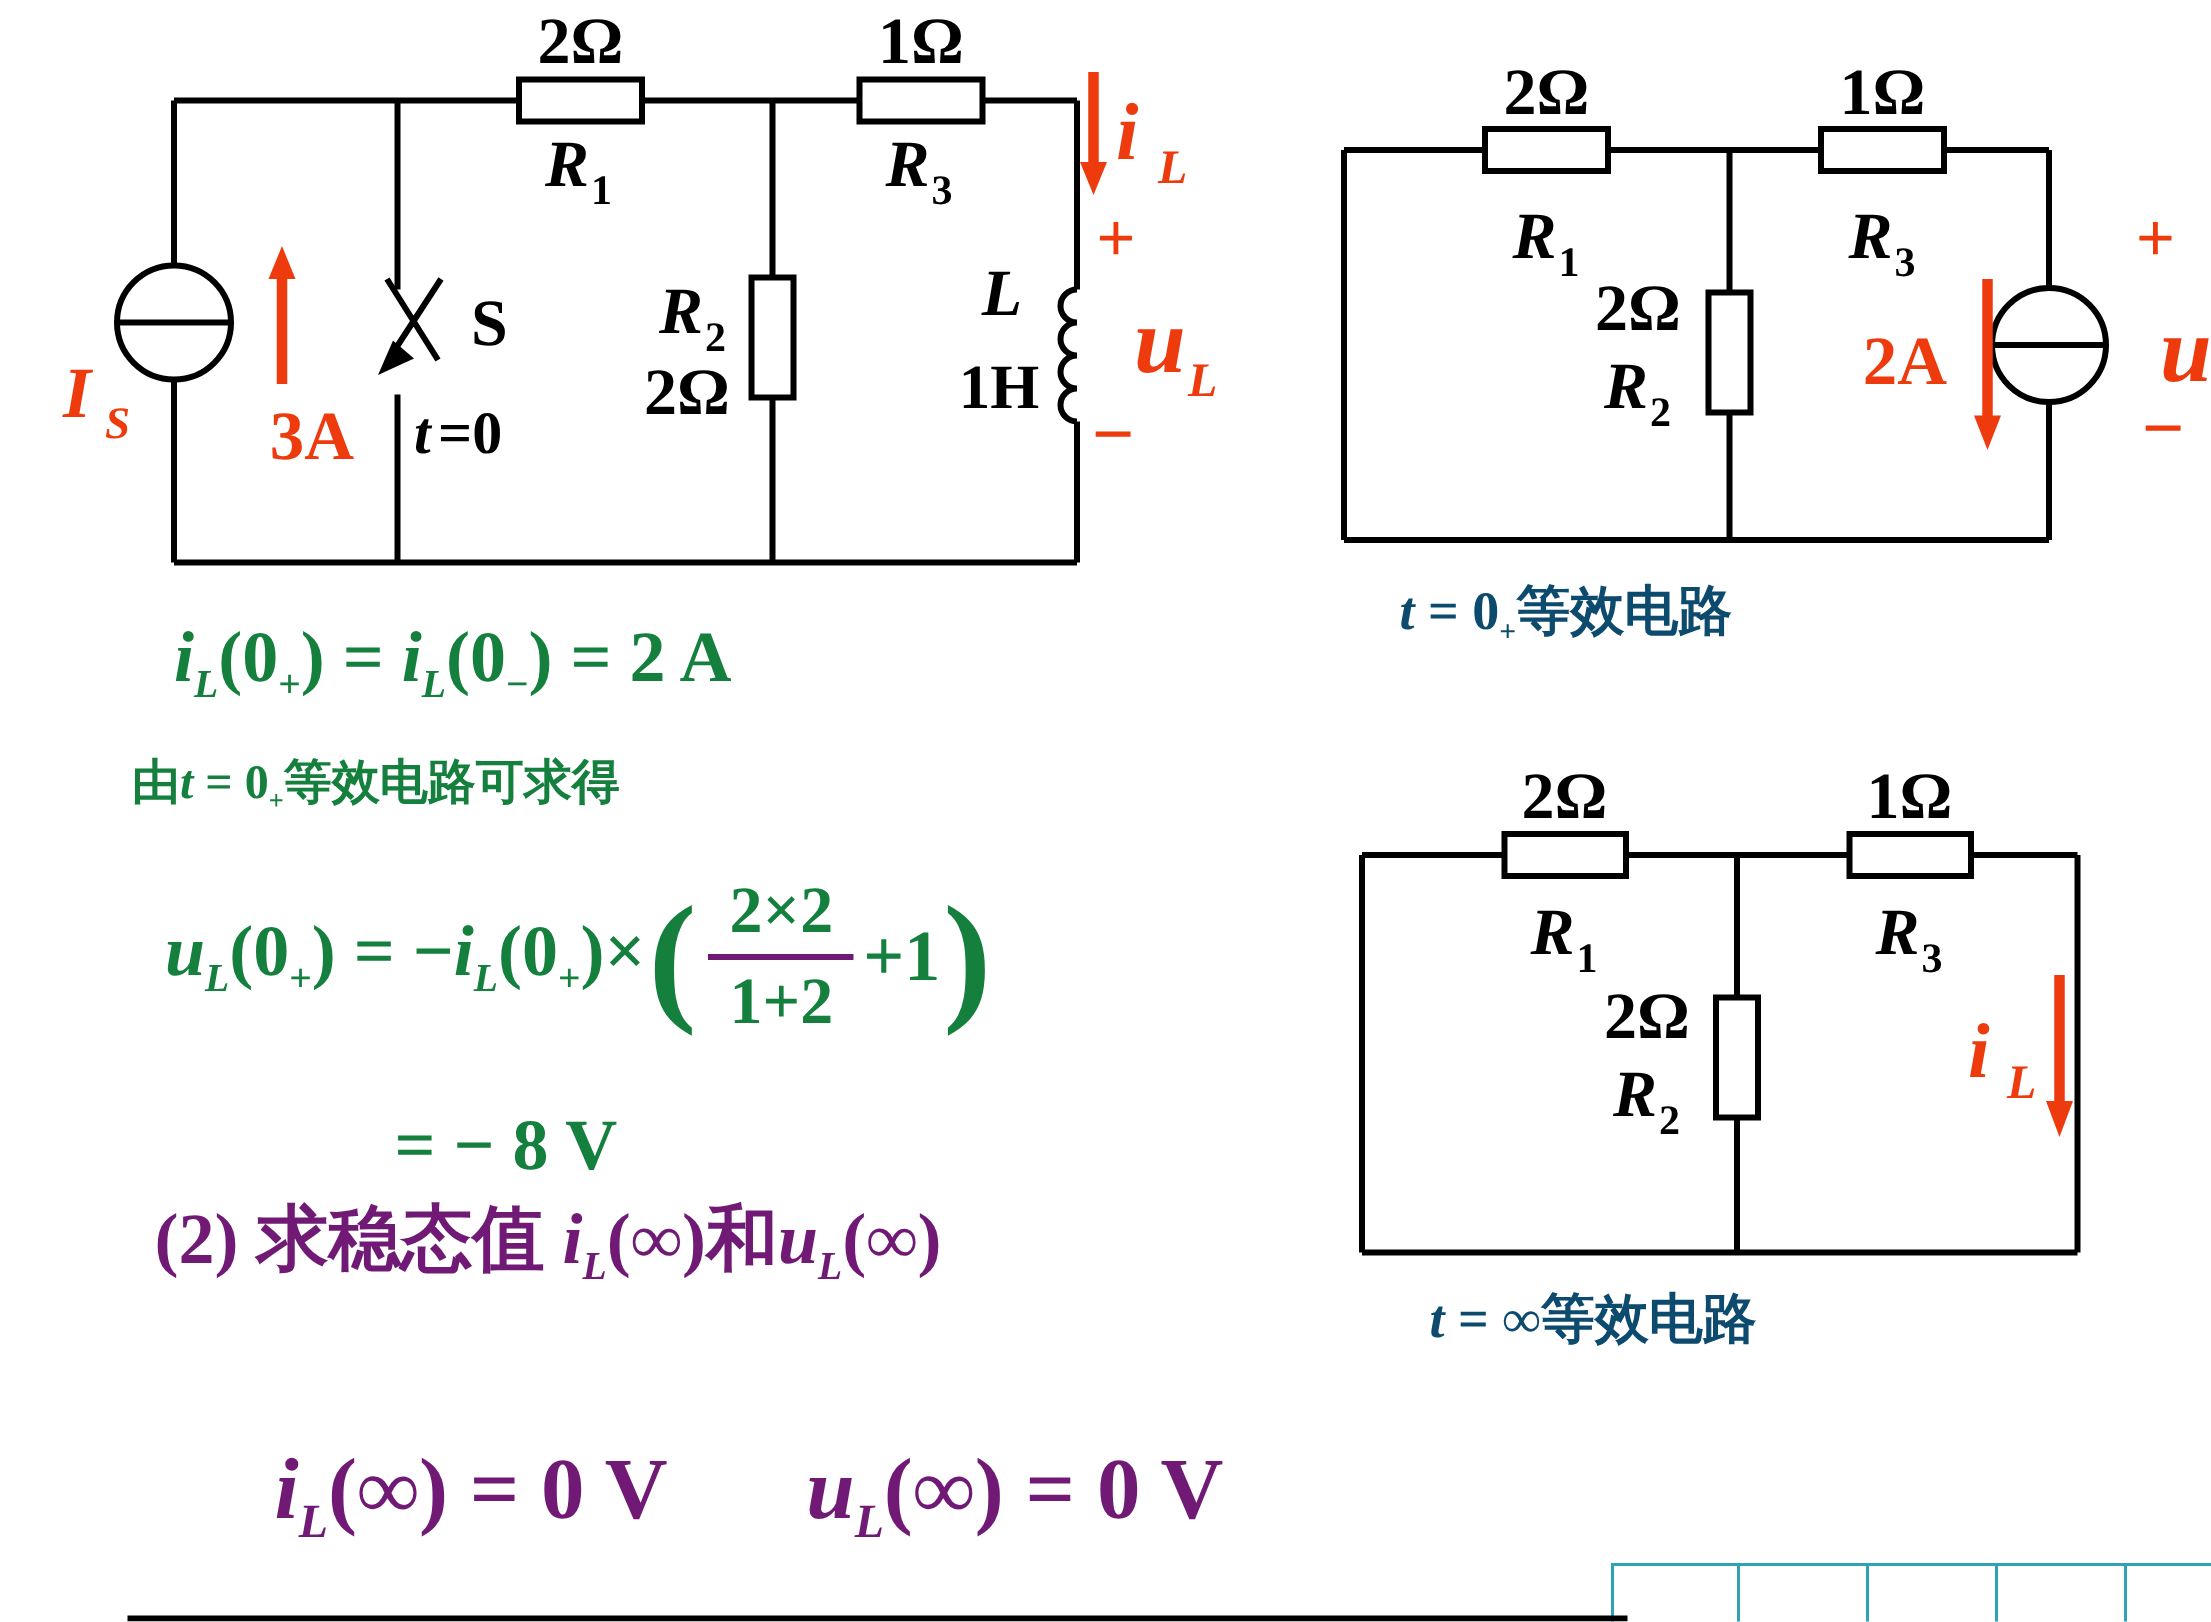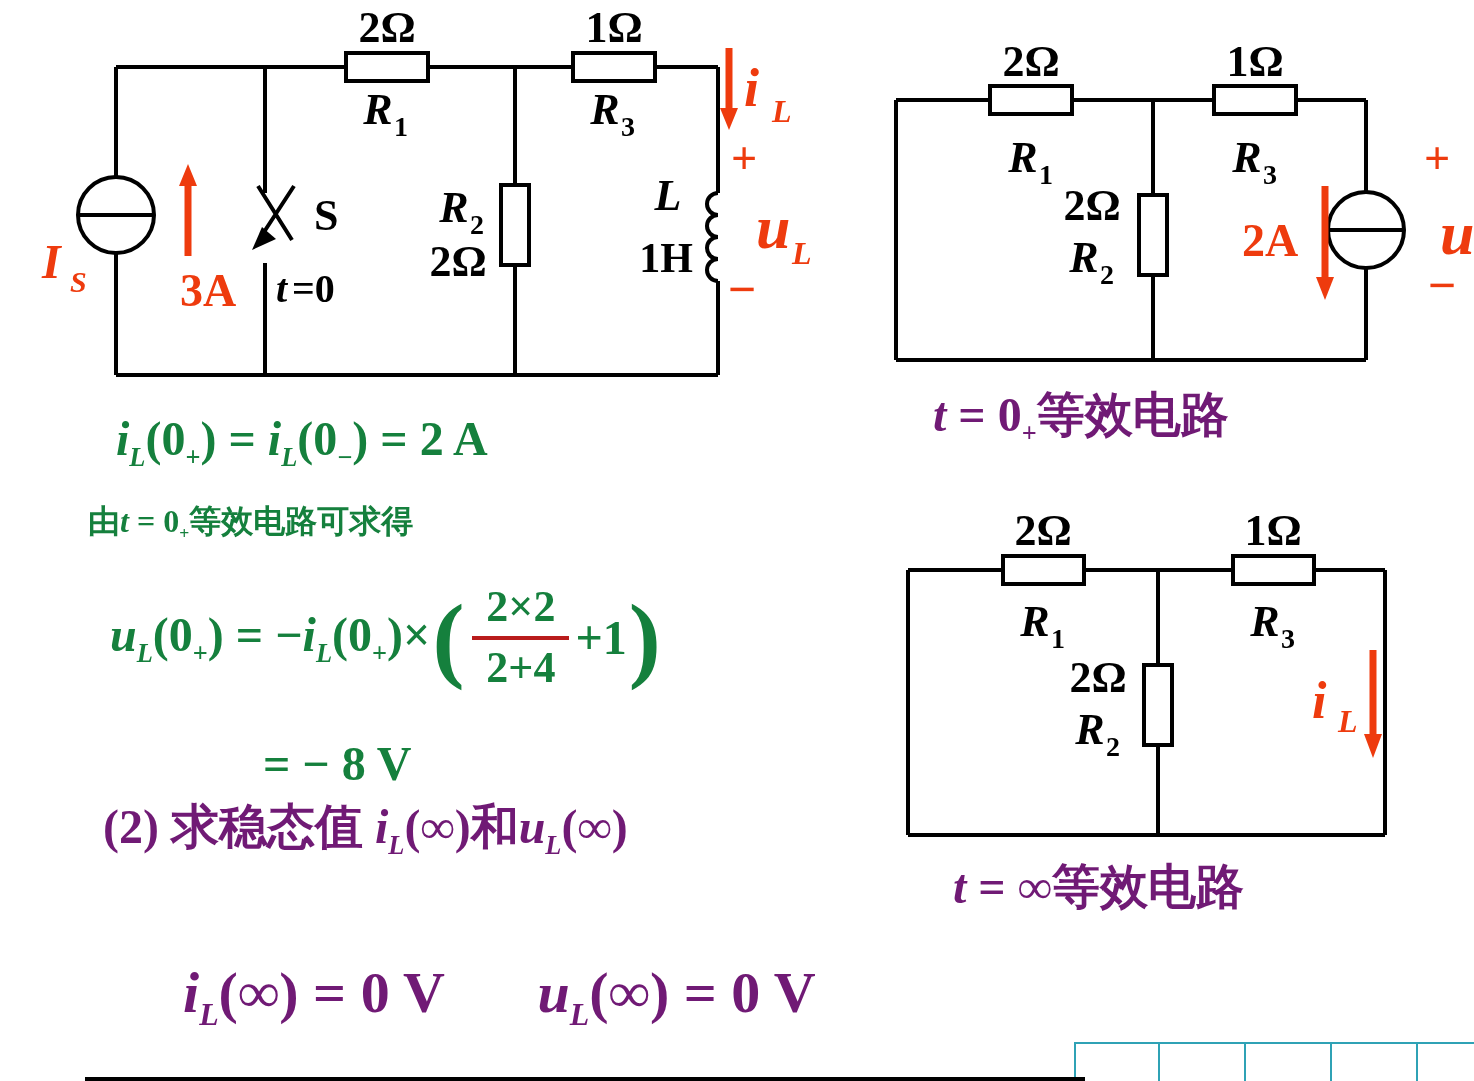--- a/index.html
+++ b/index.html
@@ -18,25 +18,25 @@
   .red-arrow { stroke:#ee3b0e; stroke-width:7; fill:none; }
   .red-fill { fill:#ee3b0e; }
 
   
   .eq { position:absolute; font-weight:bold; font-size:48px; color:#15803d;
         white-space:nowrap; line-height:1.2; }
   .eq sub, .caption sub { font-size:55%; font-weight:bold; }
   .it { font-style:italic; }
   .cjk { font-style:normal; }
   .blue { color:#701a75; }
-  .caption { position:absolute; font-weight:bold; font-size:48px; white-space:nowrap; color:#701a75; }
+  .caption { position:absolute; font-weight:bold; font-size:36px; white-space:nowrap; color:#0c4a6e; }
   .eq-flex { display:flex; align-items:center;text-align:center; }
   .frac { display:inline-flex; flex-direction:column; align-items:center;
           font-size:44px; line-height:1.15; margin:0 6px; }
-  .frac .num { border-bottom:4px solid #b91c1c; padding:0 14px 3px; }
+  .frac .num { border-bottom:4px solid #701a75; padding:0 14px 3px; }
   .frac .den { padding-top:3px; }
   .bigp { font-weight:bold; font-size:96px; line-height:1; margin:0 2px; }
   .gap { margin-right:78px; }
 
   .watermark { position:absolute; left:1163px; top:1050px;
                font-family:"Liberation Sans","DejaVu Sans",sans-serif;
                font-size:19px; color:#9b9b9b; white-space:nowrap; }
   .tablefrag { position:absolute; left:1046px; top:1042px; display:flex; }
   .tablefrag .cell { width:86px; height:45px; border:2px solid #2fa2b5; border-left:none; background:#fff; }
   .tablefrag .cell:first-child { border-left:2px solid #2fa2b5; }
@@ -163,21 +163,21 @@
 
   <div class="eq" style="left:88px;top:410px"><span class="it">i</span><sub class="it">L</sub><span>(0</span><sub>+</sub><span>) = </span><span class="it">i</span><sub class="it">L</sub><span>(0</span><sub>−</sub><span>) = 2 A</span></div>
 
   <div class="eq" style="left:60px;top:502px;font-size:32px"><span class="cjk">由</span><span class="it">t</span><span> = 0</span><sub>+</sub><span class="cjk">等效电路可求得</span></div>
 
   <div class="eq eq-flex" style="left:82px;top:582px">
     <span><span class="it">u</span><sub class="it">L</sub><span>(0</span><sub>+</sub><span>) = −</span><span class="it">i</span><sub class="it">L</sub><span>(0</span><sub>+</sub><span>)×</span></span>
     <span class="bigp">(</span>
     <span class="frac">
       <span class="num">2×2</span>
-      <span class="den">2+4</span>
+      <span class="den">1+2</span>
     </span>
     <span><span>+1</span></span>
     <span class="bigp">)</span>
   </div>
 
   <div class="eq" style="left:235px;top:735px">= − 8 V</div>
 
   <div class="eq blue" style="left:75px;top:798px"><span>(2) </span><span class="cjk">求稳态值 </span><span class="it">i</span><sub class="it">L</sub><span>(∞)</span><span class="cjk">和</span><span class="it">u</span><sub class="it">L</sub><span>(∞)</span></div>
 
 

